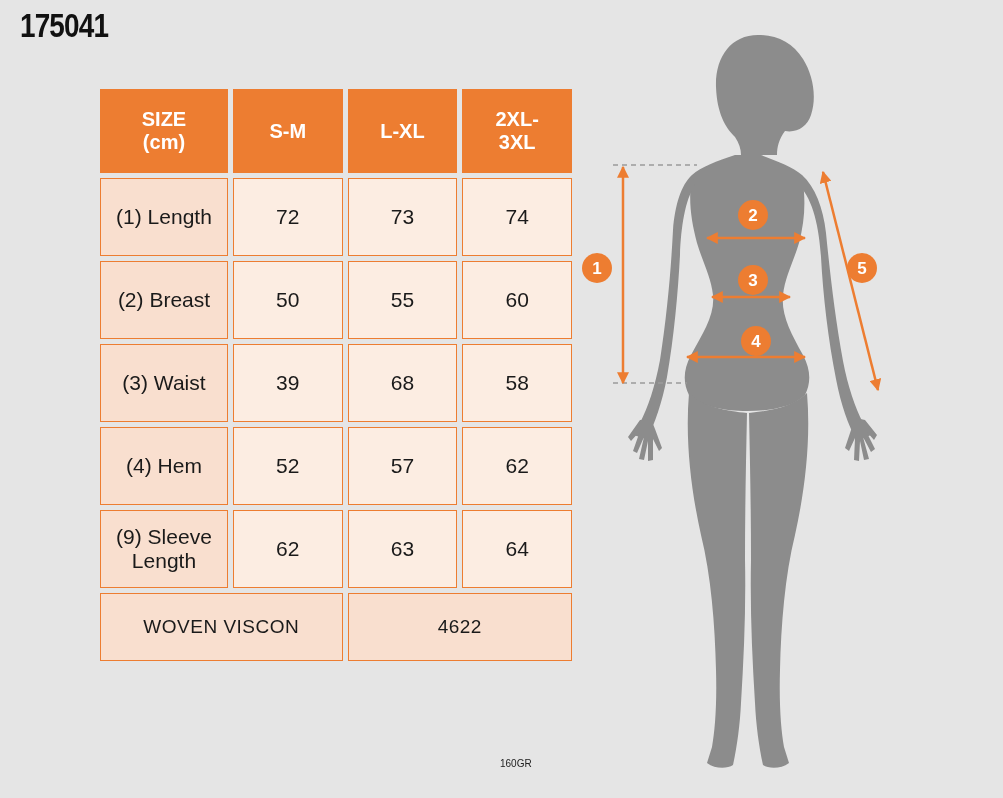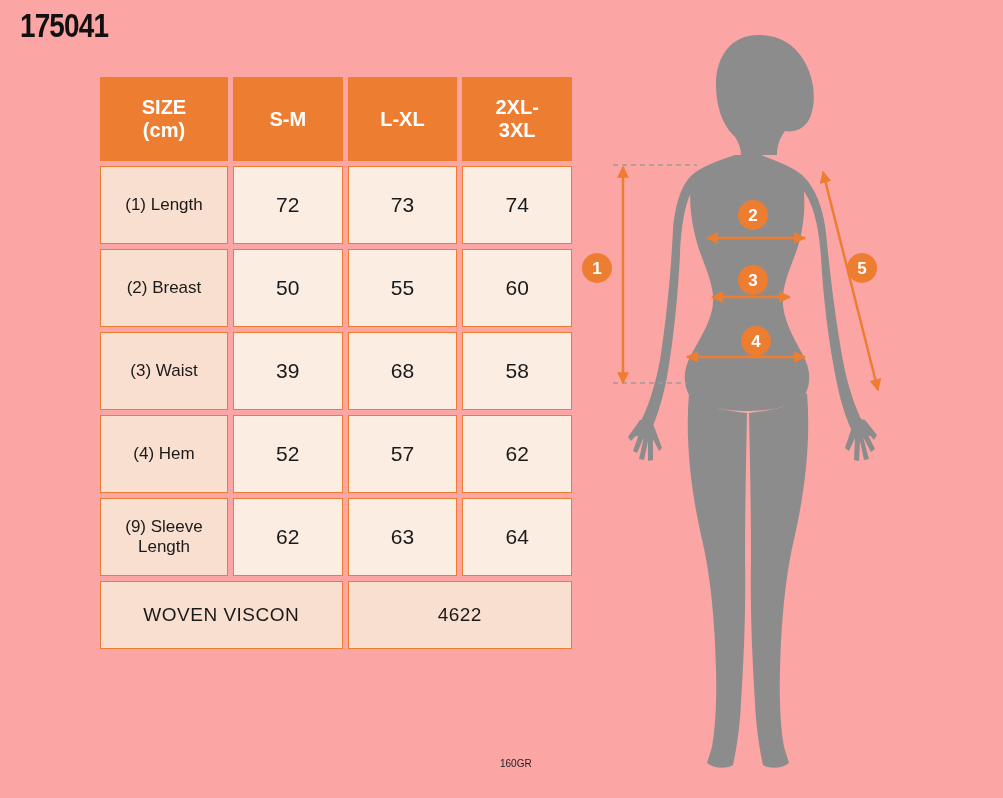--- a/index.html
+++ b/index.html
@@ -1,48 +1,48 @@
 <!DOCTYPE html>
 <html><head>
 <meta charset="utf-8">
 <style>
   html,body{margin:0;padding:0;background:#fff;}
   .canvas{
     position:relative;
     width:1003px;height:798px;
-    background:#fca5a5;
+    background:#e5e5e5;
     font-family:"Liberation Sans", sans-serif;
     overflow:hidden;
   }
   .product-code{
     position:absolute;left:20px;top:6px;
     font-size:34px;font-weight:800;color:#111;
     letter-spacing:-1px;
     transform:scaleX(0.82);transform-origin:left top;
   }
   table.size-table{
-    position:absolute;left:95px;top:72px;
+    position:absolute;left:95px;top:84px;
     width:482px;
     border-collapse:separate;border-spacing:5px;
     table-layout:fixed;
   }
   table.size-table th, table.size-table td{
     border:1px solid #ED7D31;
     text-align:center;vertical-align:middle;
     padding:2px;
   }
   .hdr{
     background:#ED7D31;color:#fff;
     font-weight:bold;font-size:20px;
     white-space:pre-line;
     height:78px;
   }
   .lbl{
     background:#F9DFCF;color:#1a1a1a;
-    font-size:17px;height:72px;
+    font-size:21px;height:72px;
     padding:0 20px;
   }
   .val{
     background:#FCEDE2;color:#1a1a1a;
     font-size:21px;height:72px;
   }
   .info-hdr{
     background:#ED7D31;color:#fff;
     font-weight:bold;font-size:20px;
     height:62px;white-space:normal;

